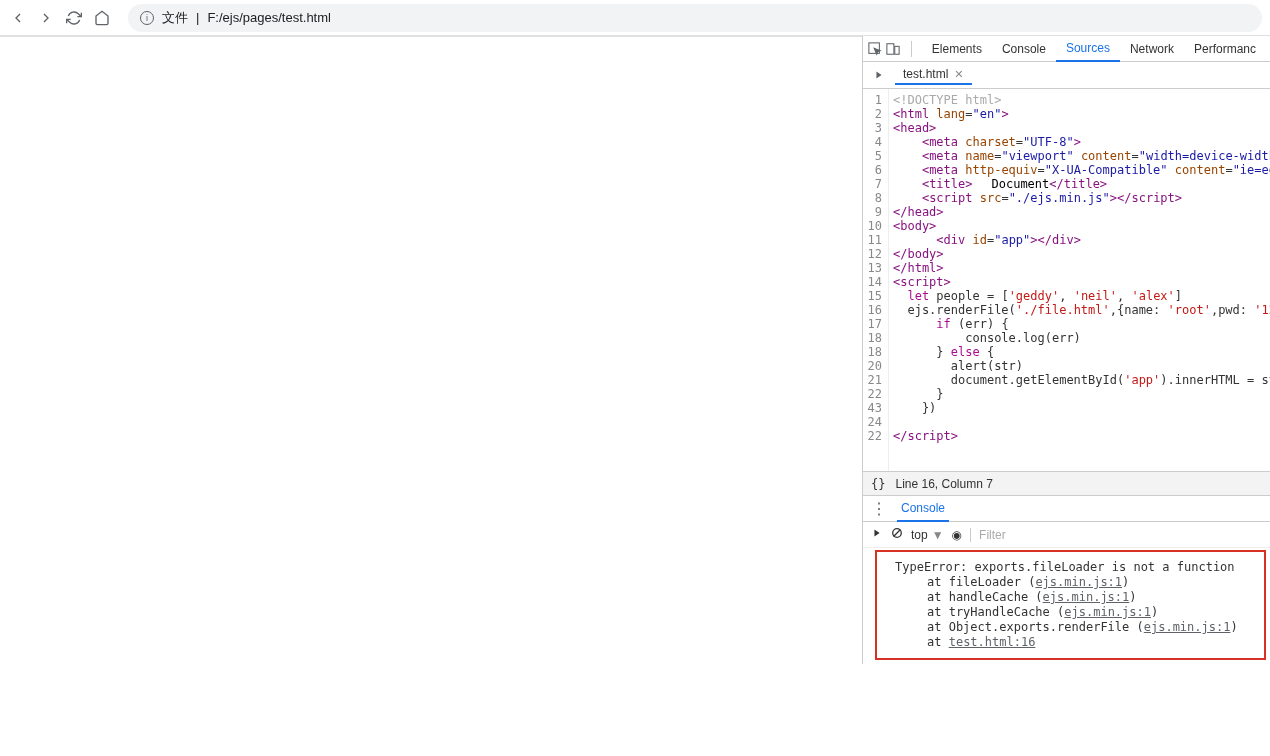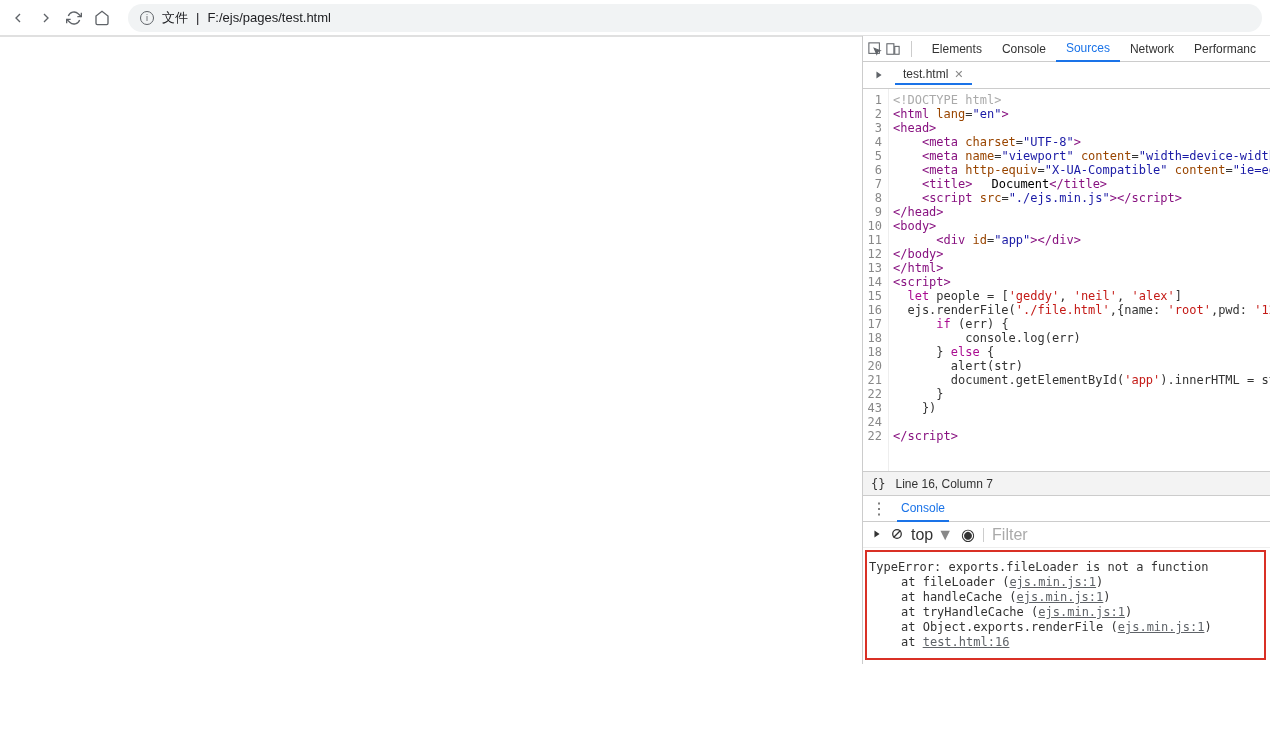--- a/index.html
+++ b/index.html
@@ -32,27 +32,27 @@
 .c-val { color: #1a1aa6; }
 .c-text { color: #000; margin-left: 19px; }
 .c-kw { color: #aa0d91; }
 .c-str { color: #c41a16; }
 .status-bar { height: 24px; border-top: 1px solid #ccc; display: flex; align-items: center; padding: 0 8px; gap: 10px; color: #333; font-size: 12px; background: #f3f3f3; }
 .status-bar .braces { font-family: monospace; }
 .console-section { border-top: 1px solid #ccc; display: flex; flex-direction: column; }
 .console-header { height: 26px; display: flex; align-items: center; padding: 0 8px; gap: 10px; border-bottom: 1px solid #ccc; }
 .console-dots { font-size: 16px; color: #666; cursor: pointer; }
 .console-tab { color: #1a73e8; border-bottom: 2px solid #1a73e8; padding: 0 4px; height: 26px; display: flex; align-items: center; font-size: 12px; }
-.console-toolbar { height: 26px; display: flex; align-items: center; padding: 0 8px; gap: 8px; border-bottom: 1px solid #eee; font-size: 16px; }
+.console-toolbar { height: 26px; display: flex; align-items: center; padding: 0 8px; gap: 8px; border-bottom: 1px solid #eee; font-size: 12px; }
 .ctx-select { color: #333; display: flex; align-items: center; gap: 4px; }
 .ctx-select .dd { color: #888; }
 .filter-sep { width: 1px; height: 14px; background: #ccc; }
 .eye-icon { color: #333; }
 .filter-text { color: #aaa; }
-.error-block { border: 2px solid #d93025; margin: 2px 4px 4px 2px; padding: 8px 2px; font-family: Consolas, monospace; font-size: 12px; line-height: 15px; color: #333; }
+.error-block { border: 2px solid #d93025; margin: 2px 4px 4px 12px; padding: 8px 18px; font-family: Consolas, monospace; font-size: 12px; line-height: 15px; color: #333; }
 .error-block .link { color: #5f6368; text-decoration: underline; cursor: pointer; }
 .error-block .indent { padding-left: 32px; }
 .play-icon svg, .clear-icon svg { width: 12px; height: 12px; }
 </style>
 </head>
 <body>
 
 <div class="browser-toolbar">
   <div class="nav-btn">
       <svg viewBox="0 0 24 24" fill="none" stroke="currentColor" stroke-width="2">

